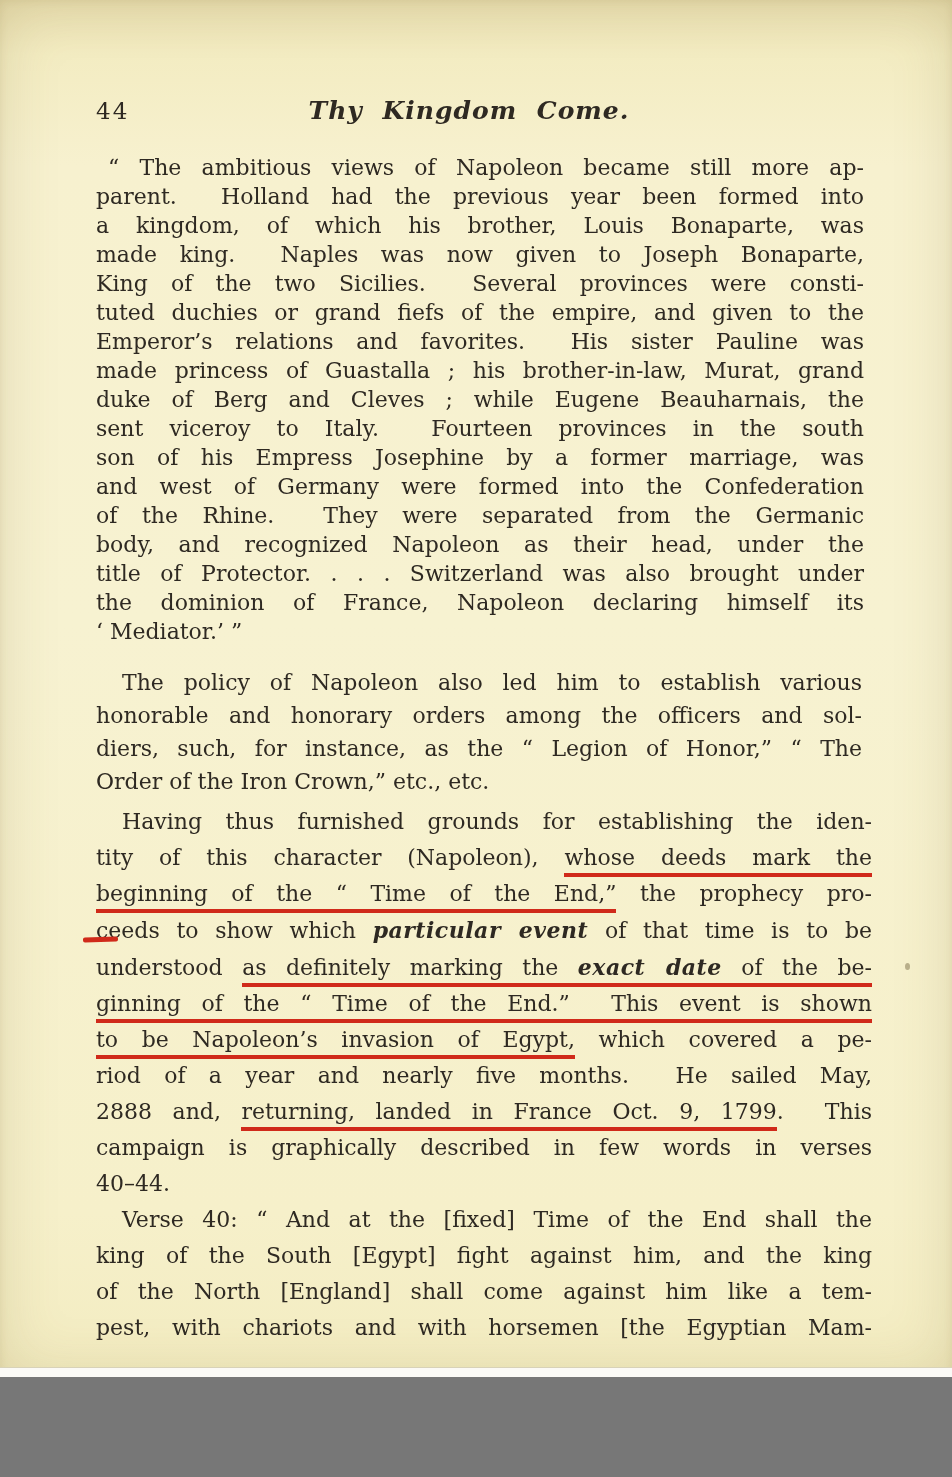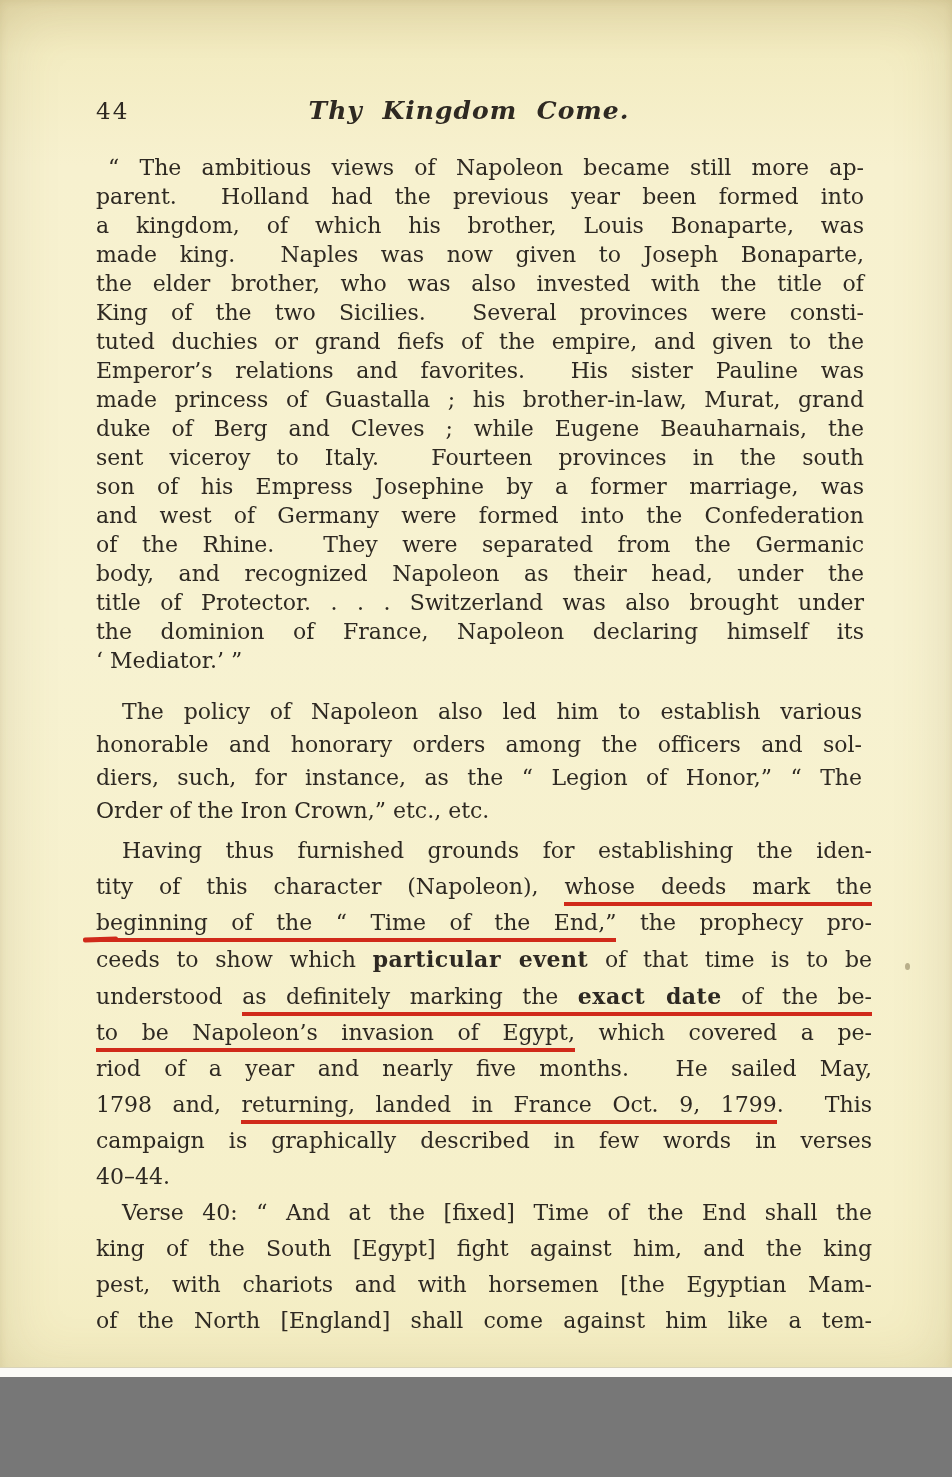--- a/index.html
+++ b/index.html
@@ -45,21 +45,21 @@
   .p-orders{line-height:33px;margin:0 10px 6px 0;}
   .p-body{line-height:36px;margin:0;}
   .line{
     text-align:justify;
     text-align-last:justify;
     white-space:normal;
   }
   .line.indent{text-indent:26px;}
   .p-extract .line.indent{text-indent:12px;}
   .line.lastline{text-align-last:left;}
-  .bi{font-weight:700;letter-spacing:0.5px;}
+  .bi{font-style:italic;font-weight:700;letter-spacing:0.5px;}
   .bd{font-weight:400;}
   .ul{
     border-bottom:4px solid var(--red);
     padding-bottom:3px;
     margin-top:20px;
   }
   .margin-stroke{
     position:absolute;
     left:-13px;top:784px;width:35px;height:5px;
     background:var(--red);
@@ -82,21 +82,20 @@
   </div>
 
   <div class="textblock">
 
     <div class="margin-stroke"></div>
   <div class="para p-extract">
         <div class="line indent"><span>“ The ambitious views of Napoleon became still more ap-</span></div>
         <div class="line"><span>parent.&nbsp; Holland had the previous year been formed into</span></div>
         <div class="line"><span>a kingdom, of which his brother, Louis Bonaparte, was</span></div>
         <div class="line"><span>made king.&nbsp; Naples was now given to Joseph Bonaparte,</span></div>
-        <div class="line"><span>the elder brother, who was also invested with the title of</span></div>
         <div class="line"><span>King of the two Sicilies.&nbsp; Several provinces were consti-</span></div>
         <div class="line"><span>tuted duchies or grand fiefs of the empire, and given to the</span></div>
         <div class="line"><span>Emperor’s relations and favorites.&nbsp; His sister Pauline was</span></div>
         <div class="line"><span>made princess of Guastalla ; his brother-in-law, Murat, grand</span></div>
         <div class="line"><span>duke of Berg and Cleves ; while Eugene Beauharnais, the</span></div>
         <div class="line"><span>sent viceroy to Italy.&nbsp; Fourteen provinces in the south</span></div>
         <div class="line"><span>son of his Empress Josephine by a former marriage, was</span></div>
         <div class="line"><span>and west of Germany were formed into the Confederation</span></div>
         <div class="line"><span>of the Rhine.&nbsp; They were separated from the Germanic</span></div>
         <div class="line"><span>body, and recognized Napoleon as their head, under the</span></div>
@@ -109,30 +108,31 @@
         <div class="line"><span>honorable and honorary orders among the officers and sol-</span></div>
         <div class="line"><span>diers, such, for instance, as the “ Legion of Honor,” “ The</span></div>
         <div class="line lastline"><span>Order of the Iron Crown,” etc., etc.</span></div>
       </div>
       <div class="para p-body">
         <div class="line indent"><span>Having thus furnished grounds for establishing the iden-</span></div>
         <div class="line"><span>tity of this character (Napoleon), </span><span class="ul">whose deeds mark the</span></div>
         <div class="line"><span class="ul">beginning of the “ Time of the End,”</span><span> the prophecy pro-</span></div>
         <div class="line"><span>ceeds to show which </span><span class="bi">particular event</span><span> of that time is to be</span></div>
         <div class="line"><span>understood </span><span class="ul">as definitely marking the </span><span class="bi ul">exact date</span><span class="ul"> of the be-</span></div>
+        <div class="line"><span class="ul">ginning of the “ Time of the End.”&nbsp; This event is shown</span></div>
         <div class="line"><span class="ul">to be Napoleon’s invasion of Egypt,</span><span> which covered a pe-</span></div>
         <div class="line"><span>riod of a year and nearly five months.&nbsp; He sailed May,</span></div>
-        <div class="line"><span>1798 and, </span><span class="ul">returning, landed in France Oct. 9, 1799</span><span>.&nbsp; This</span></div>
+        <div class="line"><span>2888 and, </span><span class="ul">returning, landed in France Oct. 9, 1799</span><span>.&nbsp; This</span></div>
         <div class="line"><span>campaign is graphically described in few words in verses</span></div>
         <div class="line lastline"><span>40–44.</span></div>
       </div>
       <div class="para p-body">
         <div class="line indent"><span class="bd">Verse 40:</span><span> “ And at the [fixed] Time of the End shall the</span></div>
         <div class="line"><span>king of the South [Egypt] fight against him, and the king</span></div>
+        <div class="line"><span>of the North [England] shall come against him like a tem-</span></div>
         <div class="line"><span>pest, with chariots and with horsemen [the Egyptian Mam-</span></div>
-        <div class="line"><span>of the North [England] shall come against him like a tem-</span></div>
       </div>
     </div>
 
   <div class="speck speck-1"></div>
 
   <div class="bottom-strip"></div>
 </div>
 
 </body></html>

